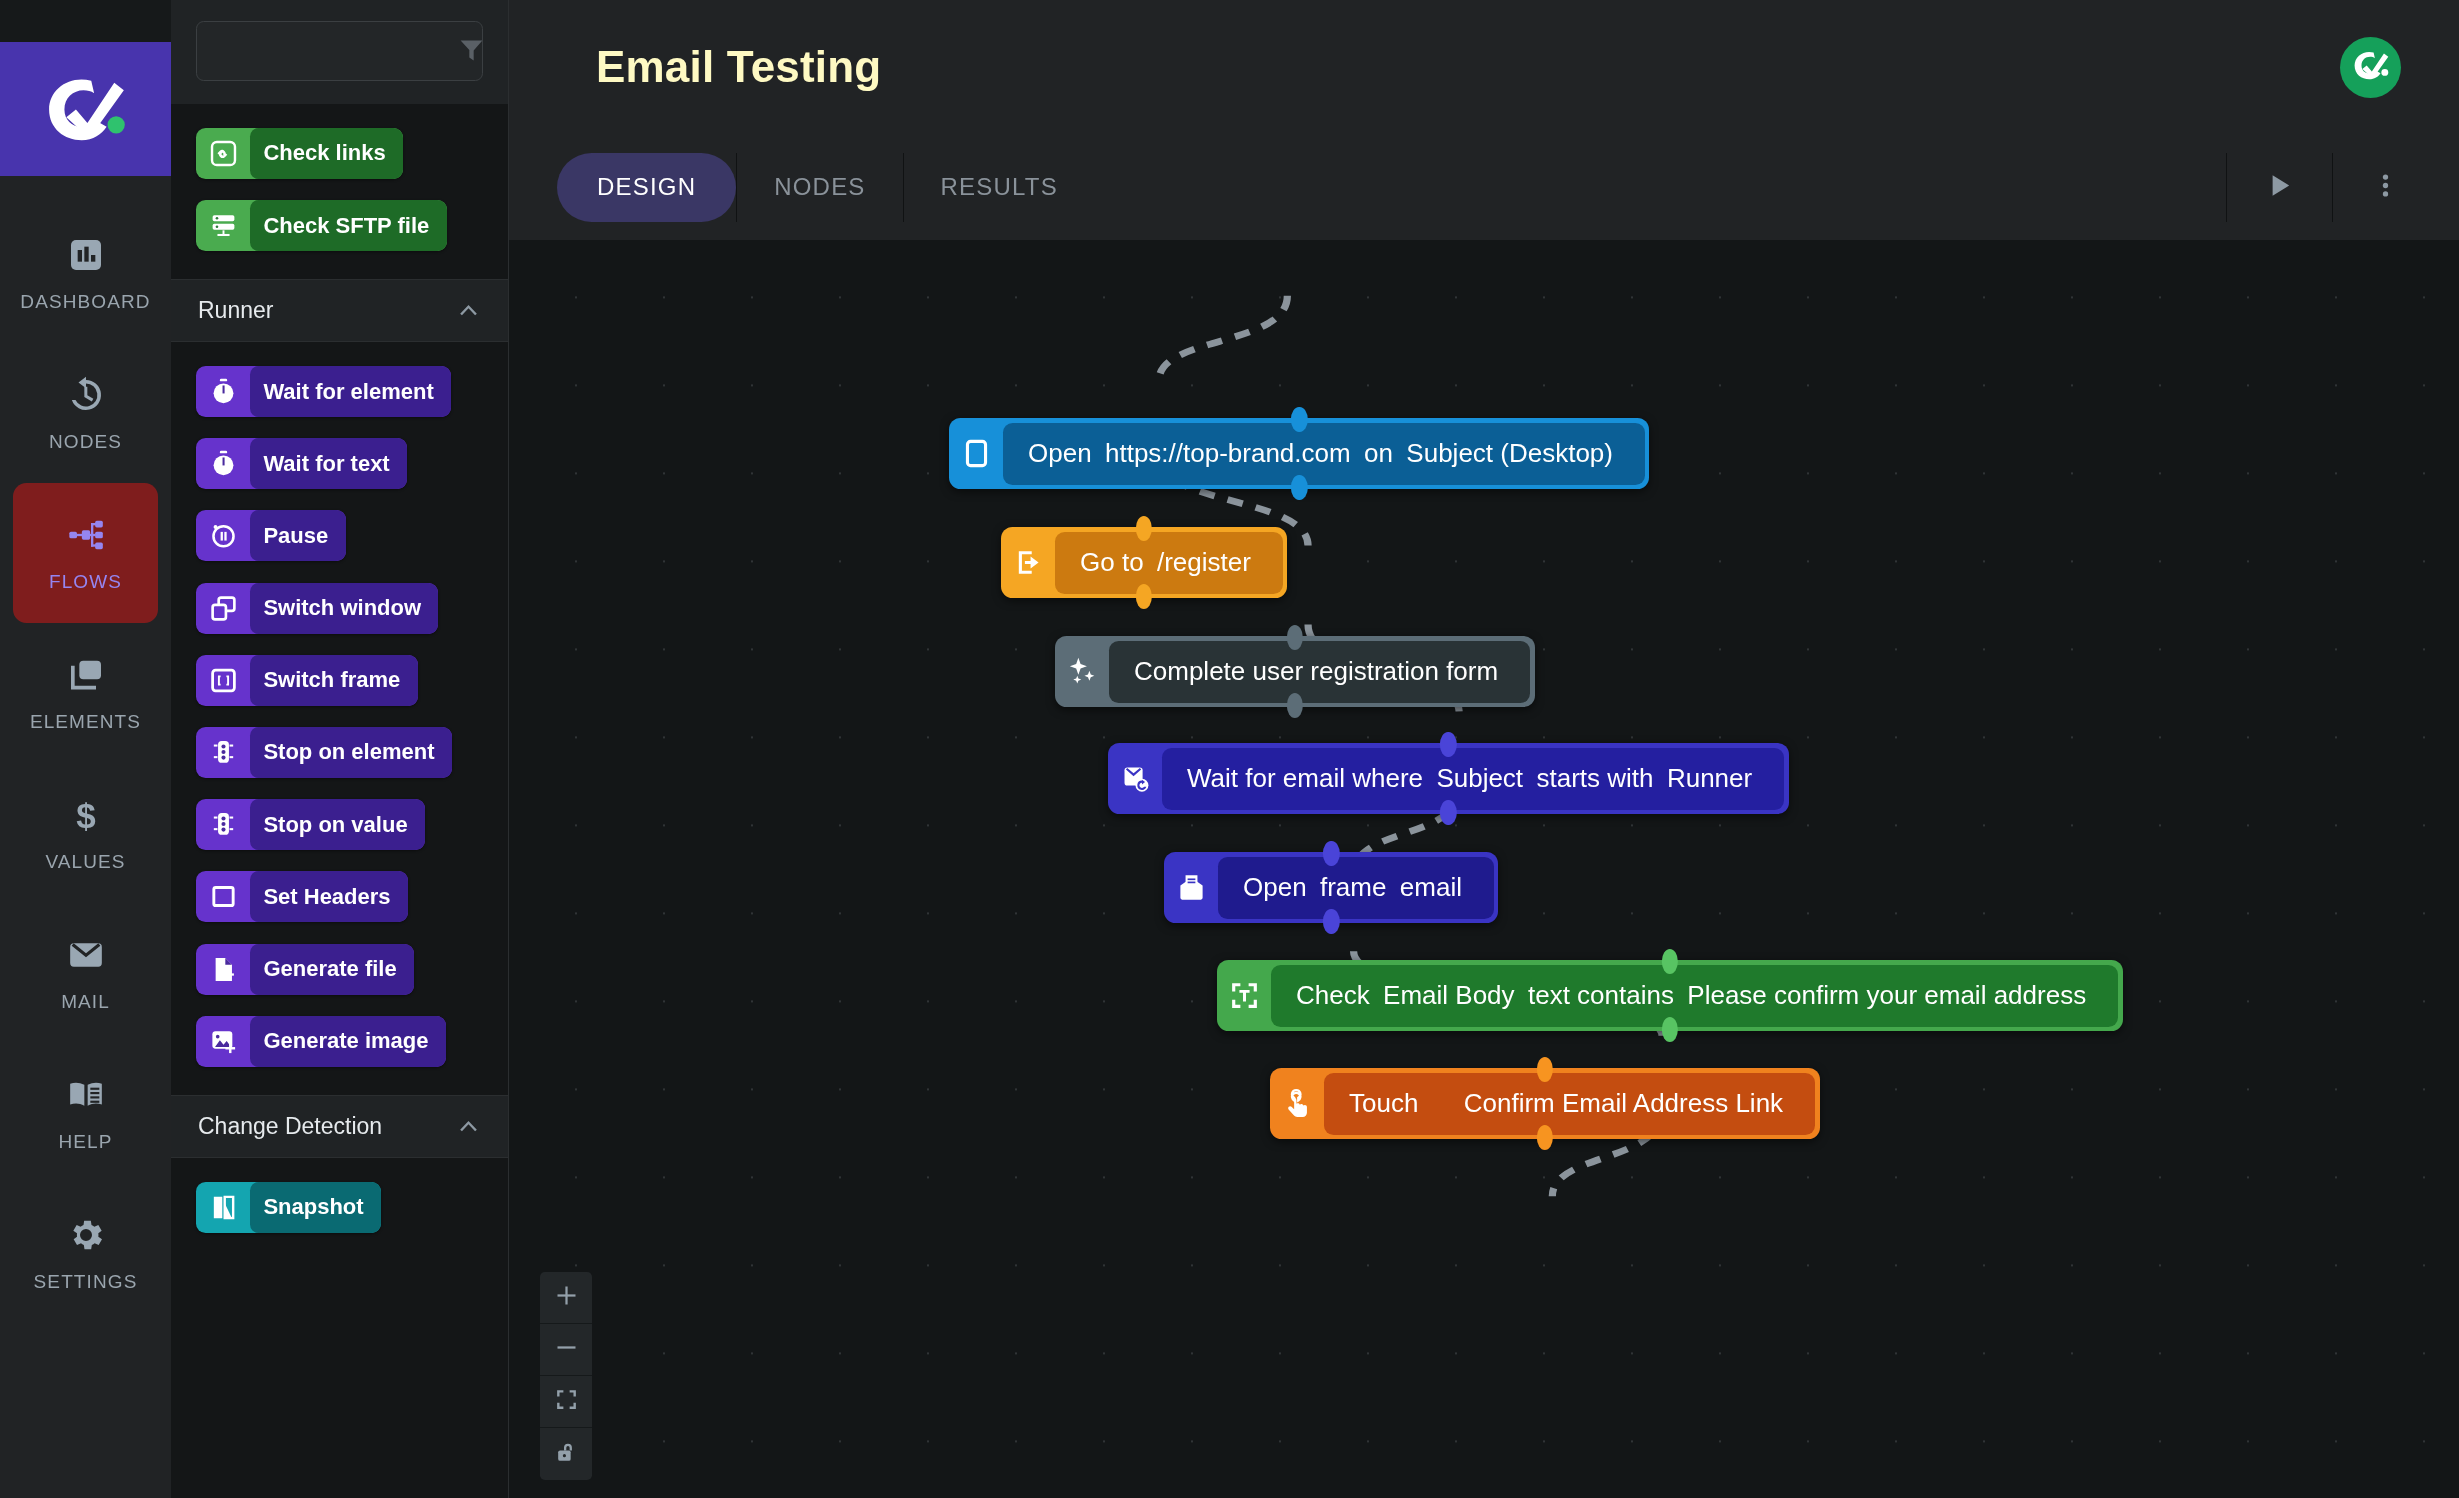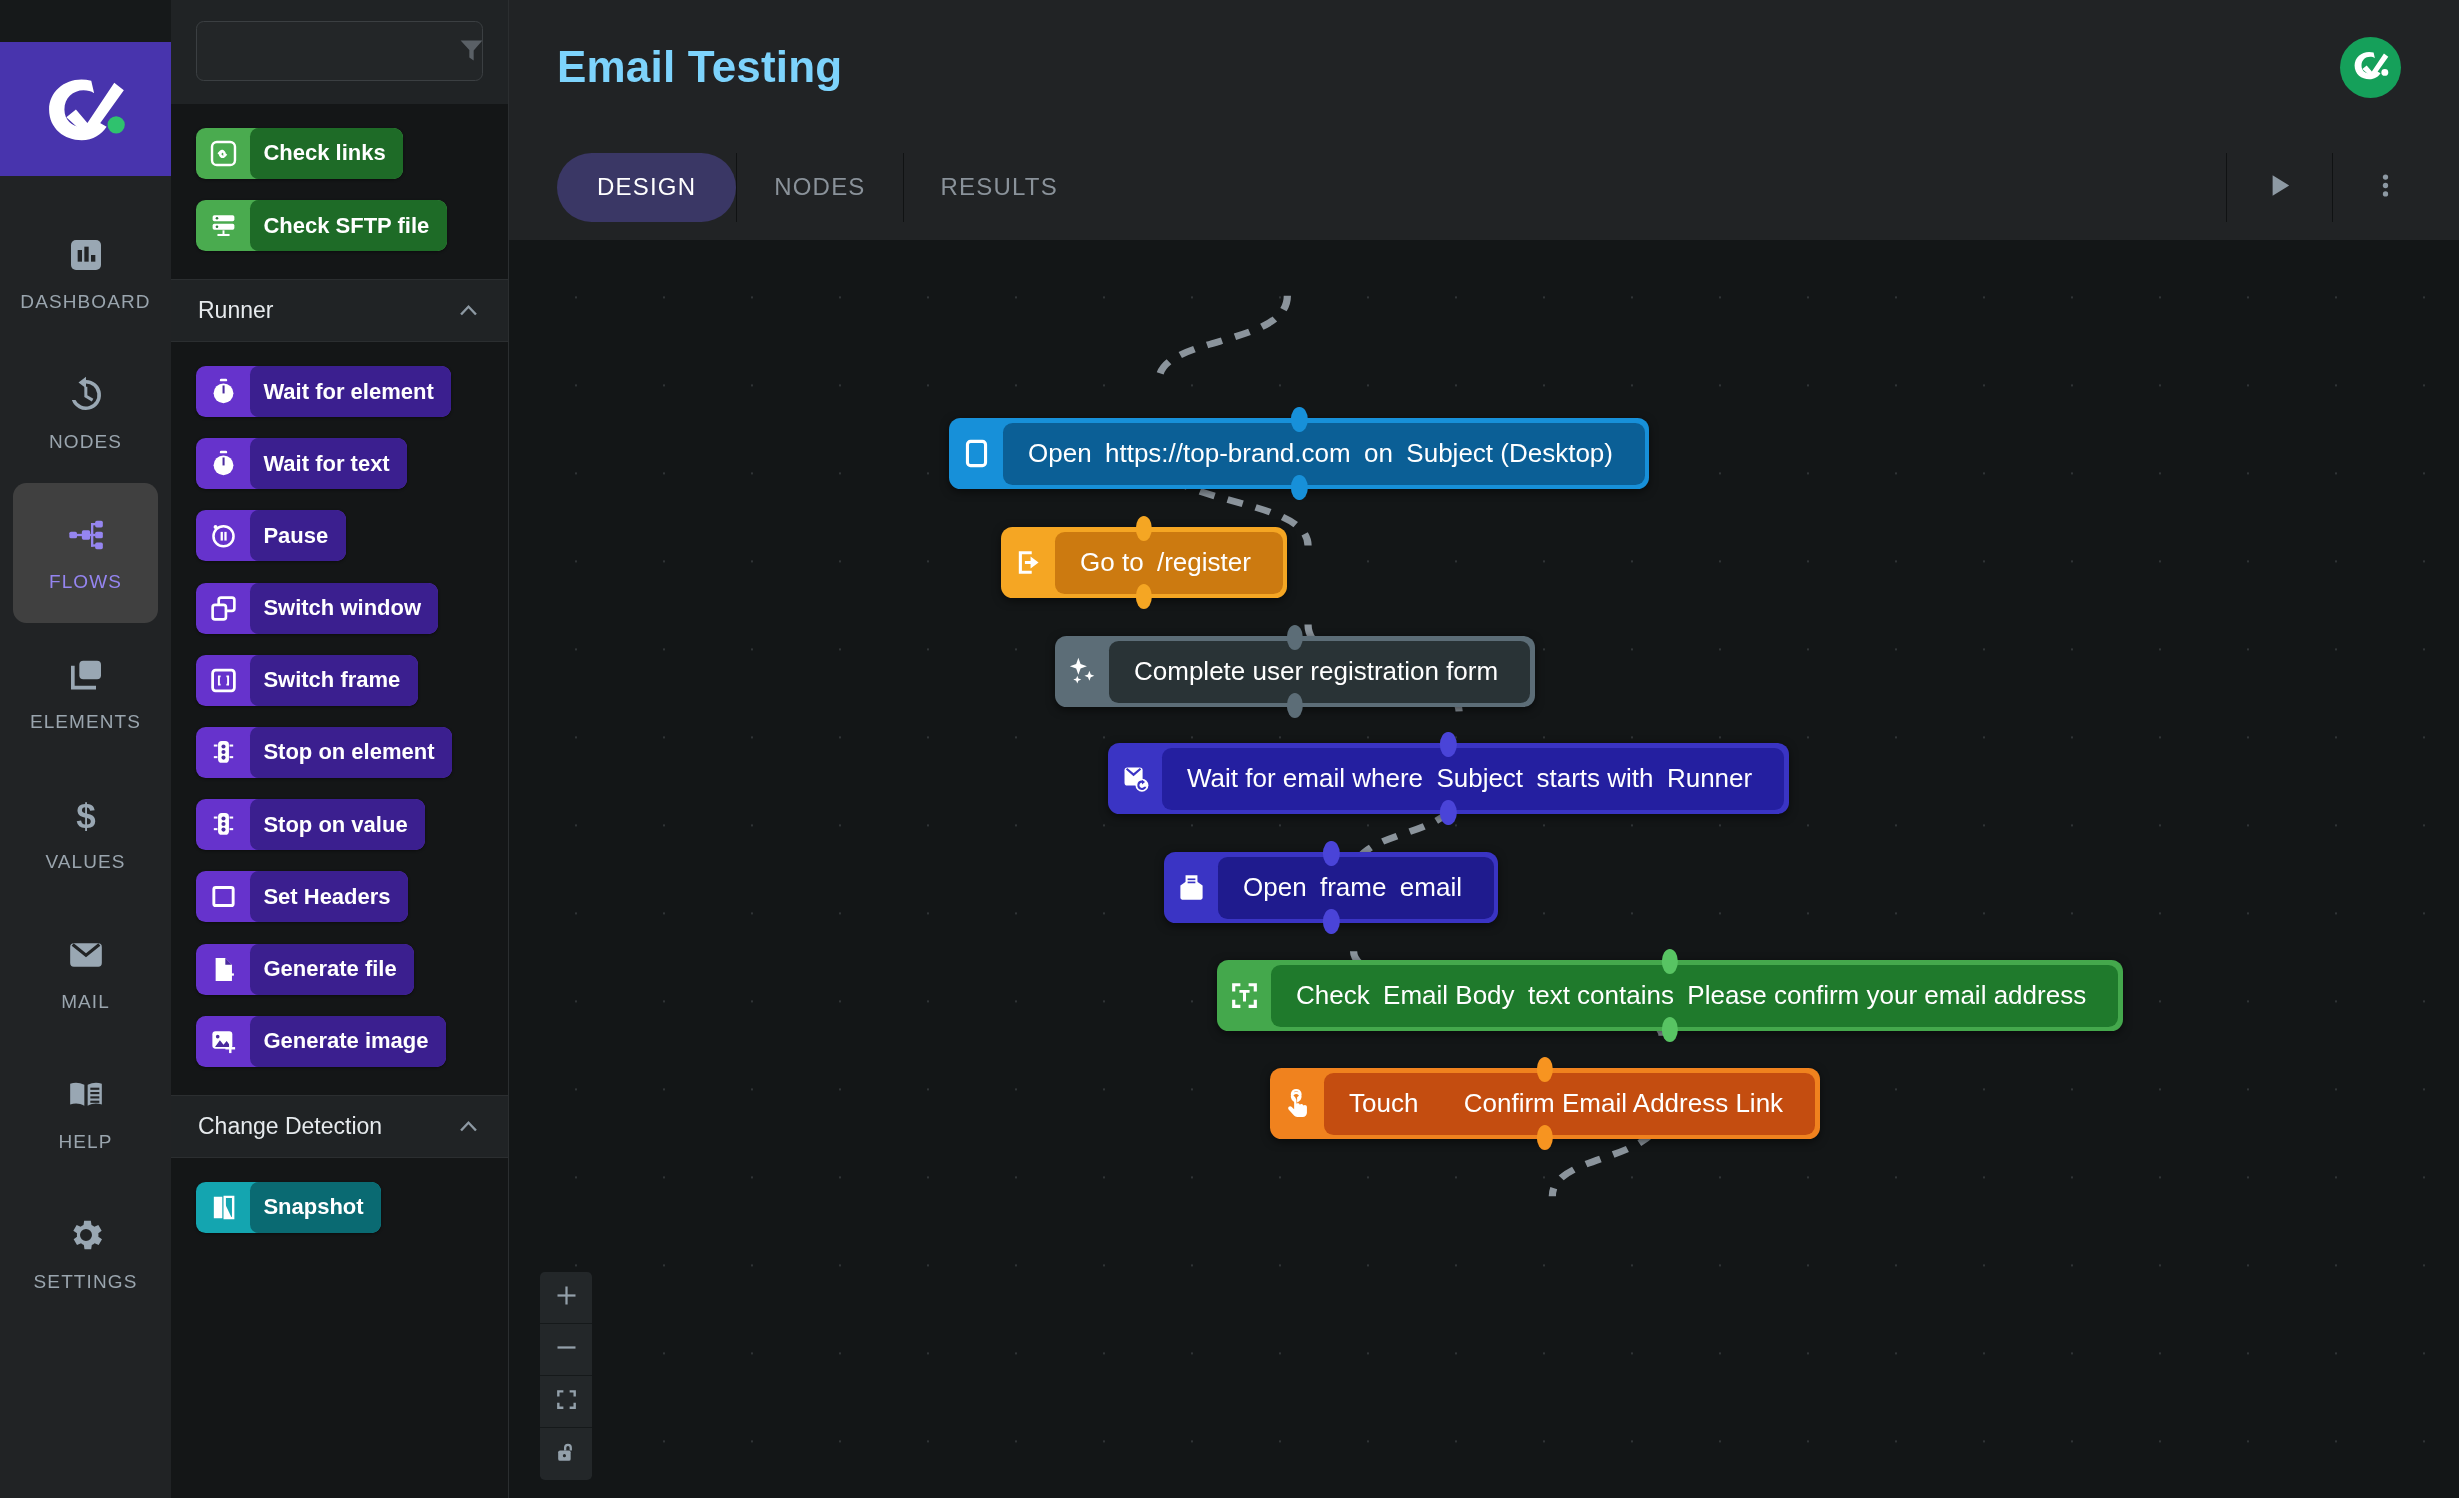--- a/index.html
+++ b/index.html
@@ -24,21 +24,21 @@
     display: flex; align-items: center; justify-content: center;
   }
   .logo-mark { position: relative; width: 85px; height: 69px; }
   .rail-nav { flex: 1; display: flex; flex-direction: column; padding-top: 27px; }
   .rail-item {
     height: 140px; margin: 0 13.4px; border-radius: 13.4px;
     display: flex; flex-direction: column;
     align-items: center; justify-content: center; gap: 13.4px;
     cursor: pointer;
   }
-  .rail-item.active { background: #404040; }
+  .rail-item.active { background: #7f1d1d; }
   .rail-ico { width: 44px; height: 44px; display: flex; align-items: center; justify-content: center; }
   .rail-ico svg { fill: #99a7b3; }
   .rail-item.active .rail-ico svg { fill: #9585f0; }
   .rail-label {
     font-size: 19px; letter-spacing: 1.1px; color: #9aa5ae; font-weight: 400;
   }
   .rail-item.active .rail-label { color: #9585f0; }
 
   
   .palette {
@@ -93,21 +93,21 @@
   .chip.purple .chip-lbl { background: #3b1f8f; }
   .chip.teal { background: #14a5b0; }
   .chip.teal .chip-lbl { background: #0a6a72; }
 
   
   .main { flex: 1; display: flex; flex-direction: column; background: #16191a; min-width: 0; }
   .topbar {
     height: 134px; display: flex; align-items: center;
     padding: 0 58px 0 48px; background: #212325; flex: 0 0 134px;
   }
-  .page-title { font-size: 44px; font-weight: 700; color: #7dd3fc; letter-spacing: 0.2px; }
+  .page-title { font-size: 44px; font-weight: 700; color: #fef9c3; letter-spacing: 0.2px; margin-left: 39px; }
   .topbar-spacer { flex: 1; }
   .avatar {
     width: 61px; height: 61px; border-radius: 50%;
     background: #15a05a; display: flex; align-items: center; justify-content: center;
   }
 
   .tabbar {
     height: 106px; flex: 0 0 106px; background: #212325;
     display: flex; align-items: center; padding: 0 21px 0 48px;
   }

